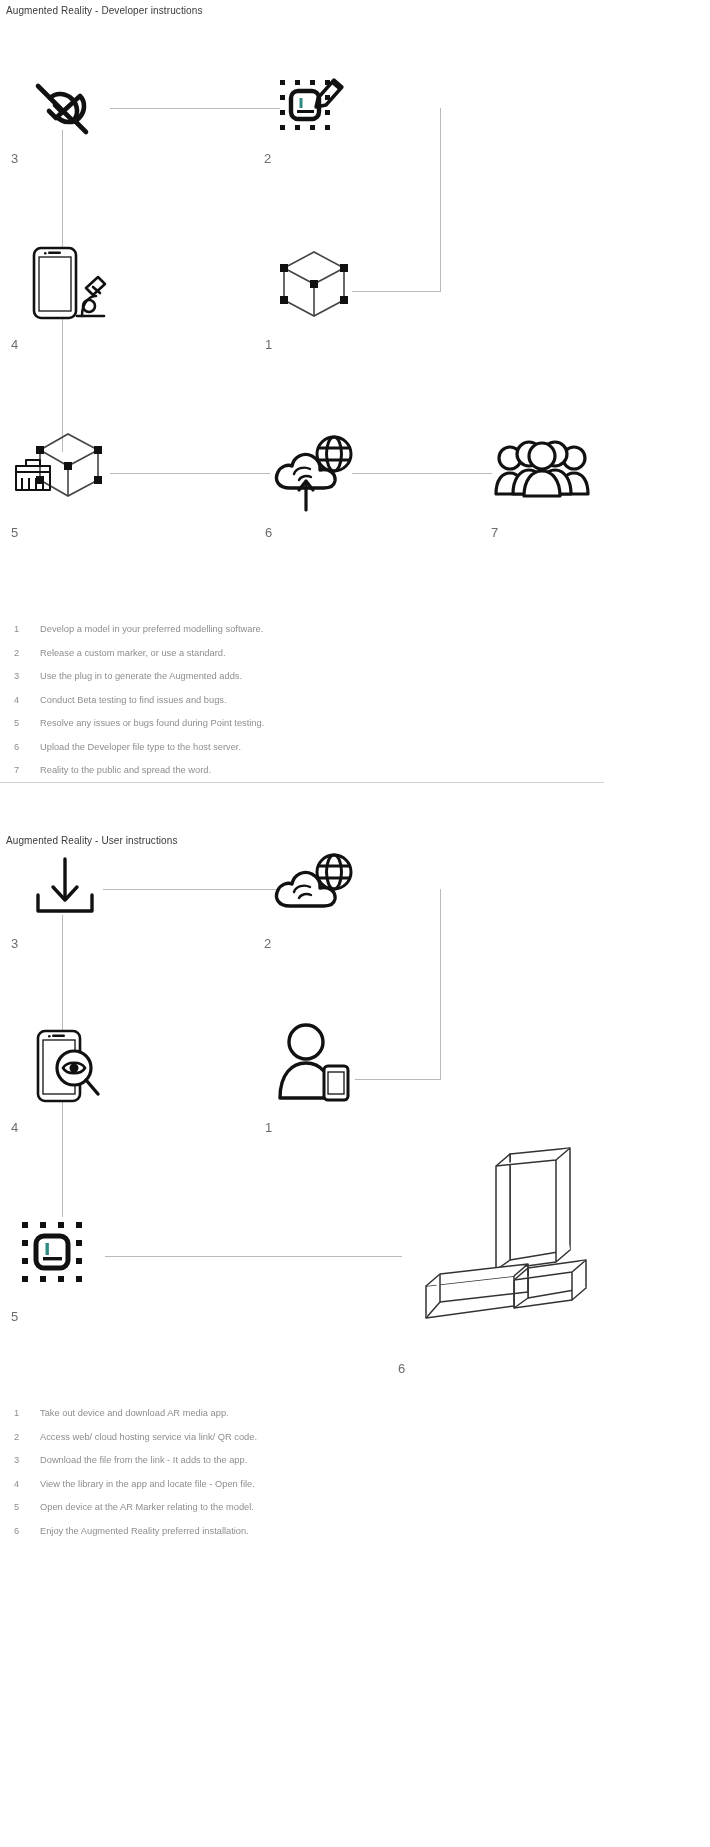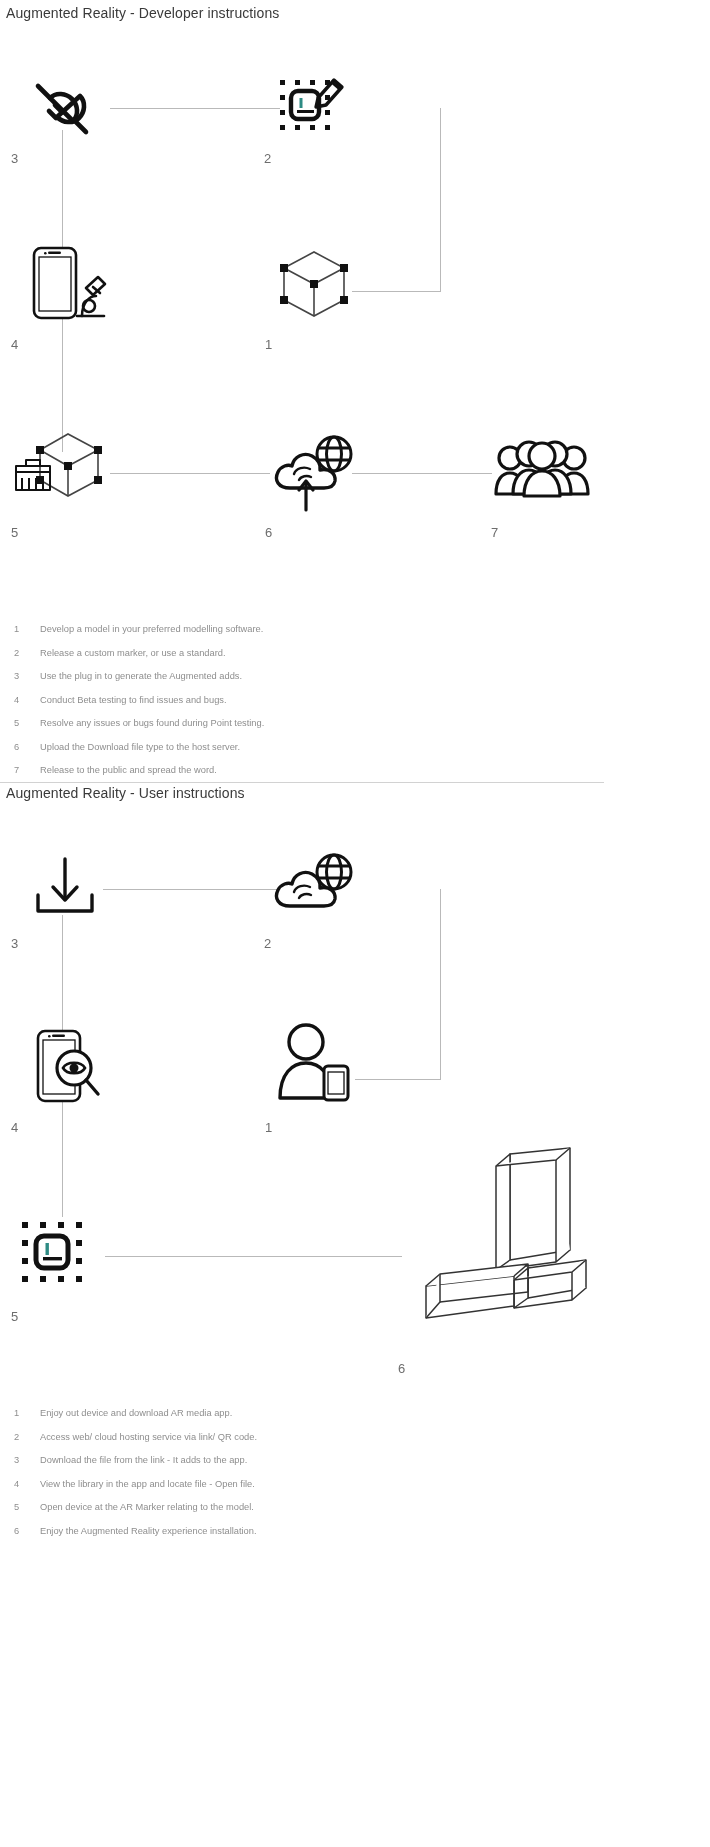--- a/index.html
+++ b/index.html
@@ -11,21 +11,21 @@
     width: 710px;
     height: 1847px;
     position: relative;
     font-family: "Liberation Sans", sans-serif;
     color: #555555;
     overflow: hidden;
   }
   .section { position: relative; width: 710px; }
   .section-title {
     position: absolute;
-    font-size: 14px;
+    font-size: 10px;
     color: #3a3a3a;
     letter-spacing: 0.1px;
     font-weight: 400;
     white-space: nowrap;
   }
   .divider {
     position: absolute;
     height: 1px;
     background: #d2d2d2;
     left: 0; width: 604px;
@@ -234,34 +234,34 @@
     <div class="legend-row">
       <span class="legend-num">4</span>
       <span class="legend-text">Conduct Beta testing to find issues and bugs.</span>
     </div>
     <div class="legend-row">
       <span class="legend-num">5</span>
       <span class="legend-text">Resolve any issues or bugs found during Point testing.</span>
     </div>
     <div class="legend-row">
       <span class="legend-num">6</span>
-      <span class="legend-text">Upload the Download file type to the host server.</span>
+      <span class="legend-text">Upload the Developer file type to the host server.</span>
     </div>
     <div class="legend-row">
       <span class="legend-num">7</span>
-      <span class="legend-text">Release to the public and spread the word.</span>
+      <span class="legend-text">Reality to the public and spread the word.</span>
     </div>
   </div>
 
   <div class="divider" style="top:782px;"></div>
 </div>
 
 <div class="section" style="position:absolute; left:0; top:0;">
 
-  <div class="section-title" style="left:6px; top:785px;">Augmented Reality - User instructions</div>
+  <div class="section-title" style="left:6px; top:835px;">Augmented Reality - User instructions</div>
 
   <div class="connector h" style="left:103px; top:889px; width:175px;"></div>
   <div class="connector v" style="left:62px; top:915px; height:133px;"></div>
   <div class="connector v" style="left:440px; top:889px; height:190px;"></div>
   <div class="connector h" style="left:355px; top:1079px; width:86px;"></div>
   <div class="connector v" style="left:62px; top:1095px; height:122px;"></div>
   <div class="connector h" style="left:105px; top:1256px; width:297px;"></div>
 
   <div class="icon-box" style="left:32px; top:855px;">
     <svg width="66" height="62" viewBox="0 0 66 62">
@@ -362,36 +362,36 @@
       <g fill="none" stroke="#333" stroke-width="1.2">
         <path d="M96 132 L96 160"></path>
       </g>
     </svg>
   </div>
   <div class="step-num" style="left:398px; top:1362px;">6</div>
 
   <div class="legend" style="top:1402px;">
     <div class="legend-row">
       <span class="legend-num">1</span>
-      <span class="legend-text">Enjoy out device and download AR media app.</span>
+      <span class="legend-text">Take out device and download AR media app.</span>
     </div>
     <div class="legend-row">
       <span class="legend-num">2</span>
       <span class="legend-text">Access web/ cloud hosting service via link/ QR code.</span>
     </div>
     <div class="legend-row">
       <span class="legend-num">3</span>
       <span class="legend-text">Download the file from the link - It adds to the app.</span>
     </div>
     <div class="legend-row">
       <span class="legend-num">4</span>
       <span class="legend-text">View the library in the app and locate file - Open file.</span>
     </div>
     <div class="legend-row">
       <span class="legend-num">5</span>
       <span class="legend-text">Open device at the AR Marker relating to the model.</span>
     </div>
     <div class="legend-row">
       <span class="legend-num">6</span>
-      <span class="legend-text">Enjoy the Augmented Reality experience installation.</span>
+      <span class="legend-text">Enjoy the Augmented Reality preferred installation.</span>
     </div>
   </div>
 </div>
 
 </body></html>

